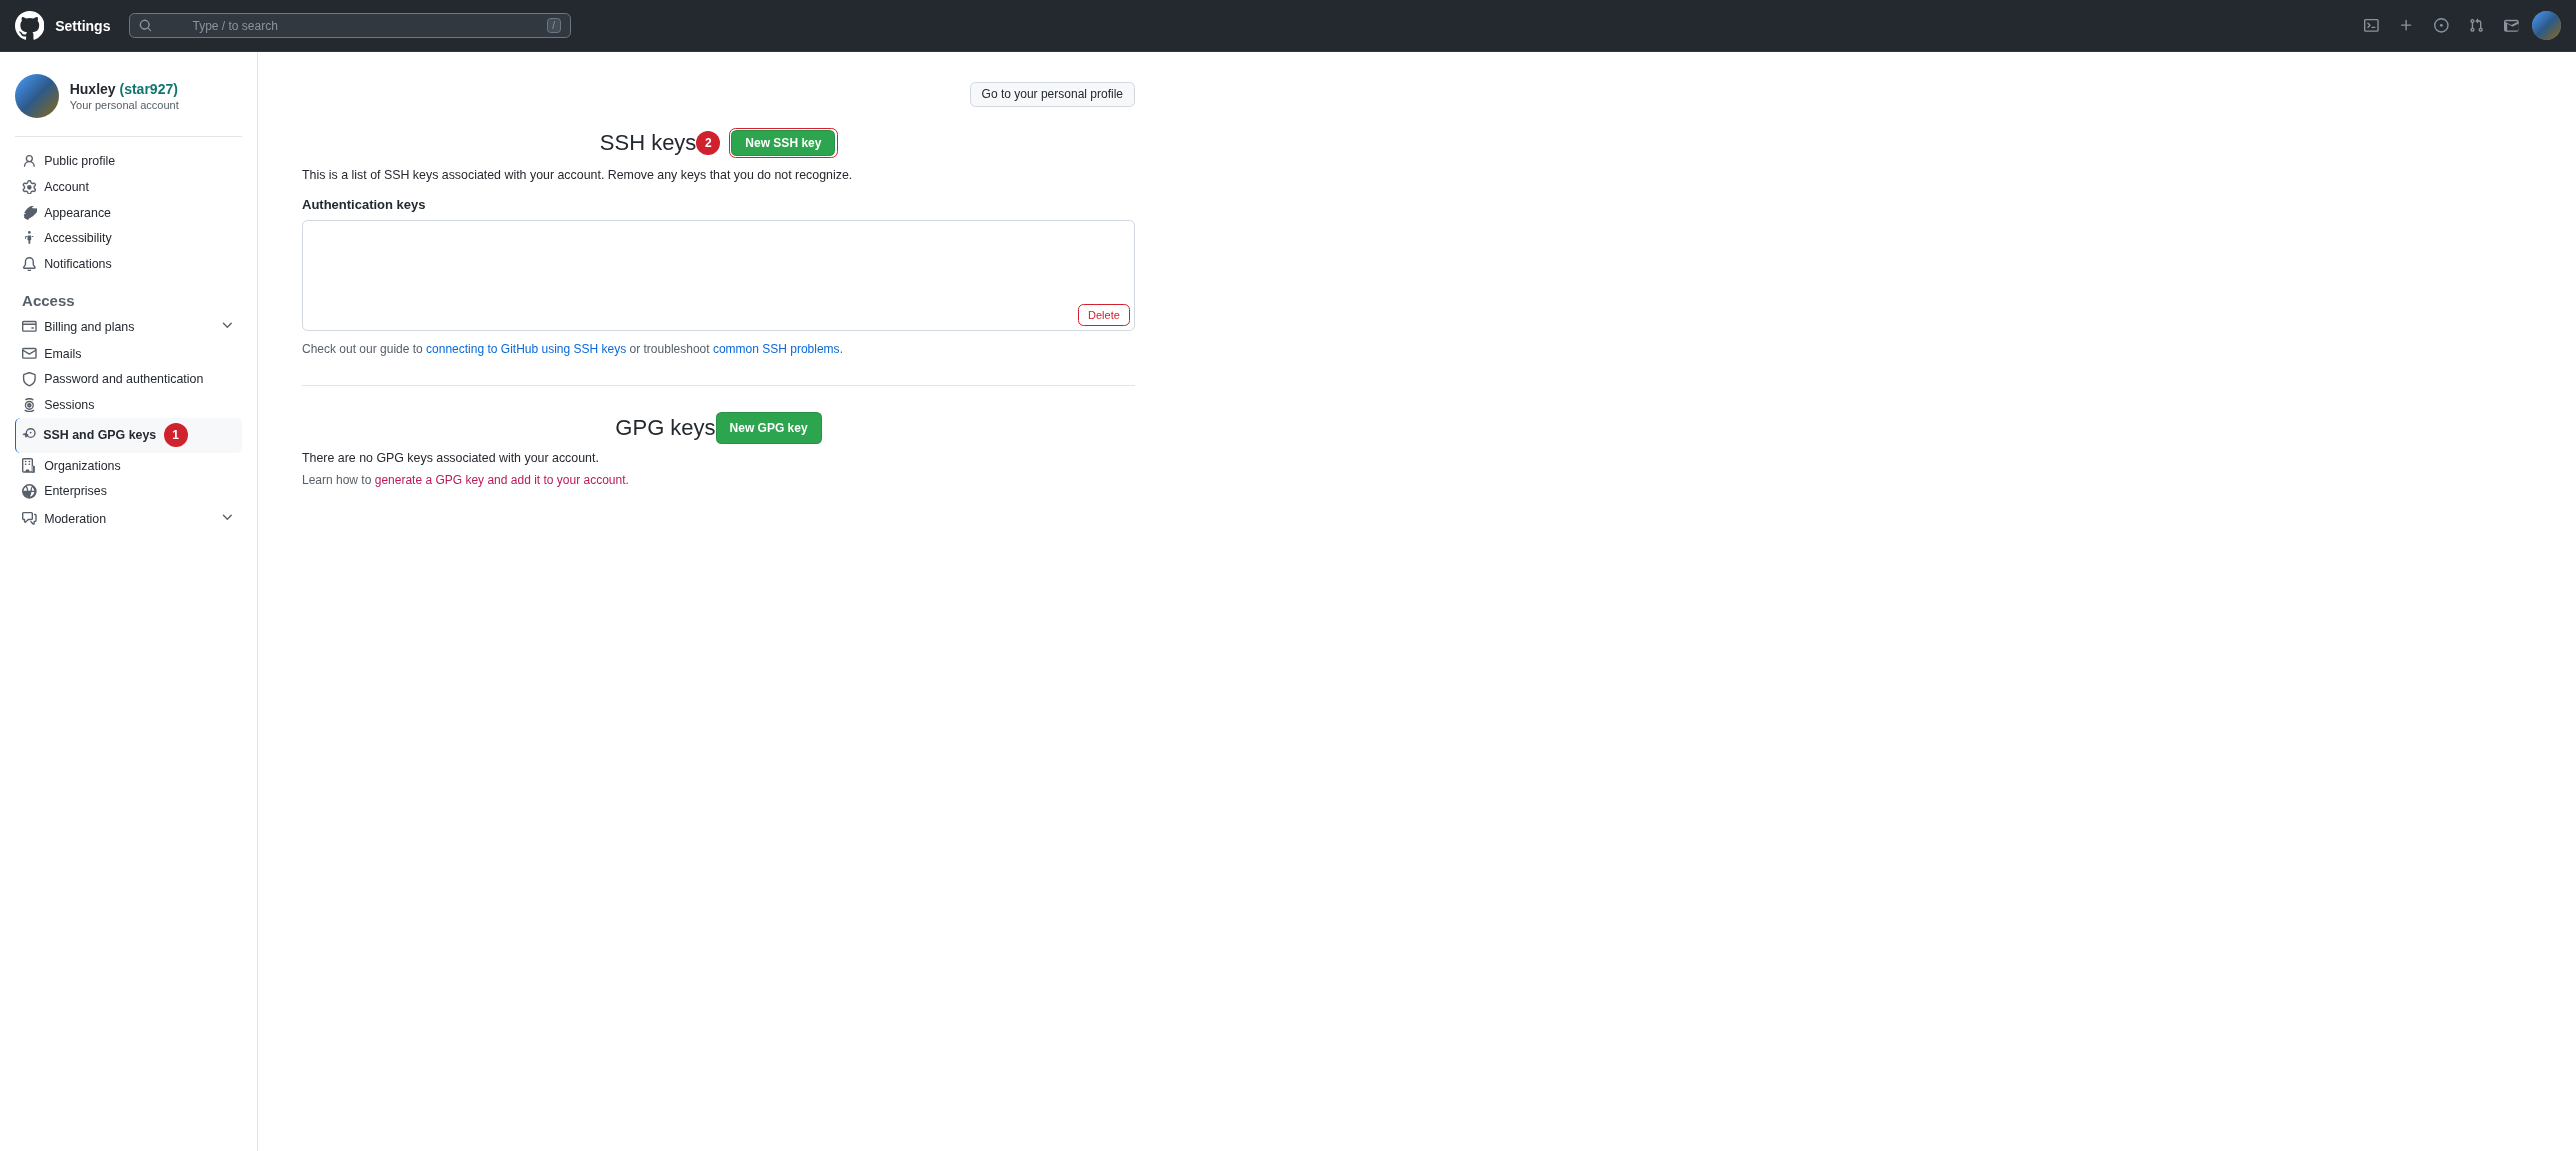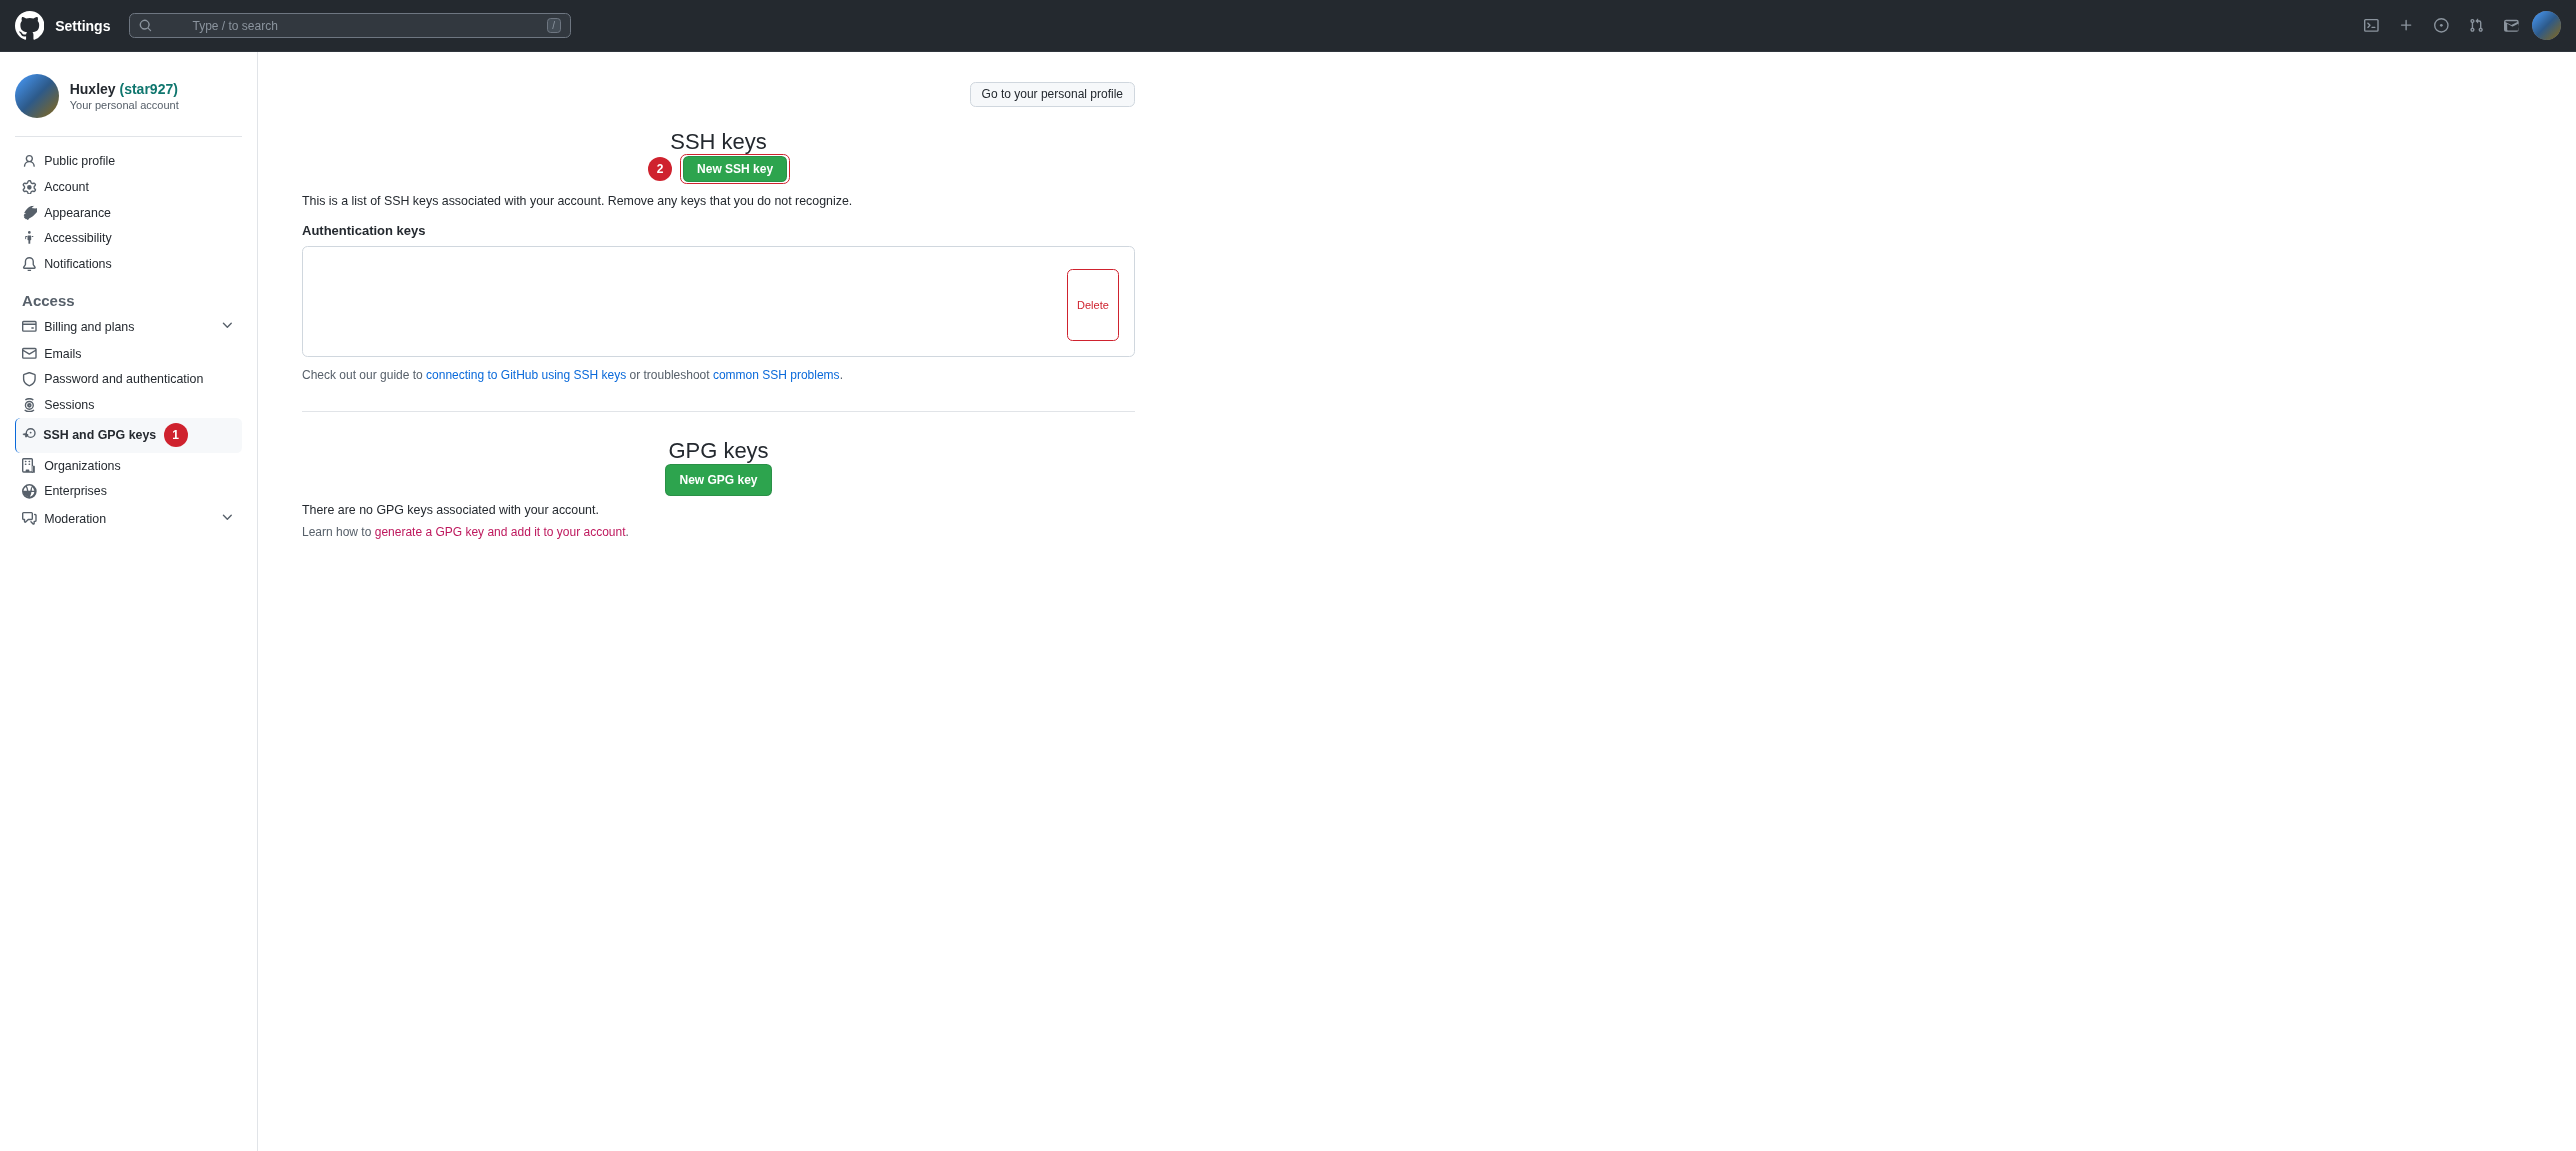--- a/index.html
+++ b/index.html
@@ -81,22 +81,22 @@
       border-radius: 5.5px; font-size: 12px; cursor: pointer; color: #24292f;
     }
 
     .section-title { font-size: 22px; font-weight: 400; color: #24292f; }
     .section-desc { font-size: 12.4px; color: #24292f; margin: 11px 0 14.7px; }
 
     .subsection-title { font-size: 13px; font-weight: 600; color: #24292f; margin-bottom: 7.4px; }
 
     .keys-box {
       border: 0.9px solid #d0d7de; border-radius: 5.5px;
-      min-height: 111px; padding: 15px;
-      display: flex; flex-direction: row;
+      min-height: 111px; padding: 4px;
+      display: flex; flex-direction: column;
       margin-bottom: 11px;
     }
     .keys-box-inner { flex: 1; }
     .keys-box-footer { display: flex; justify-content: flex-end; margin-top: 7.4px; }
     .delete-btn {
       padding: 3.7px 9.2px; border: 0.9px solid #cf222e; border-radius: 5.5px;
       color: #cf222e; background: #fff; font-size: 11px; cursor: pointer;
     }
 
     .helper-text { font-size: 12px; color: #57606a; margin-bottom: 29.5px; }
@@ -116,21 +116,21 @@
     .new-ssh-btn-wrapper {
       display: flex; align-items: center; gap: 9.2px;
     }
 
     .new-gpg-btn {
       padding: 8px 13px; background: #2da44e; border: 0.9px solid rgba(27,31,36,0.15);
       border-radius: 5.5px; font-size: 12px; font-weight: 600; color: #fff;
       cursor: pointer;
     }
 
-    .section-row { display: flex; align-items: center; justify-content: center; margin-bottom: 7.4px; flex-direction: column; }
+    .section-row { display: flex; align-items: center; justify-content: center; margin-bottom: 7.4px; }
 
     
     .highlight-box {
       outline: 1.8px solid #cf222e;
       border-radius: 5.5px;
       padding: 1.8px;
     }
 
     
     .num-badge {

